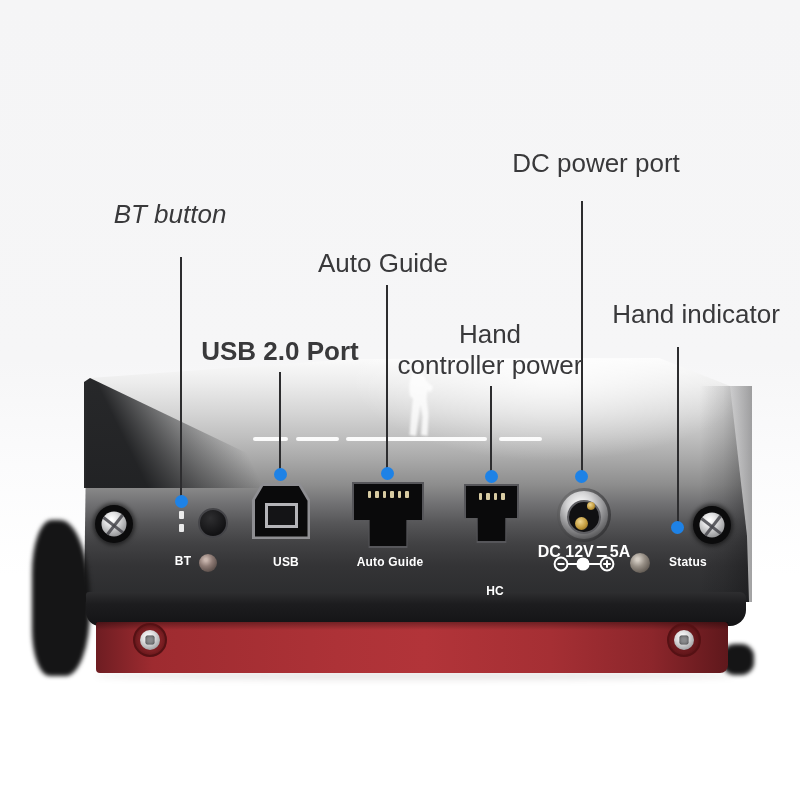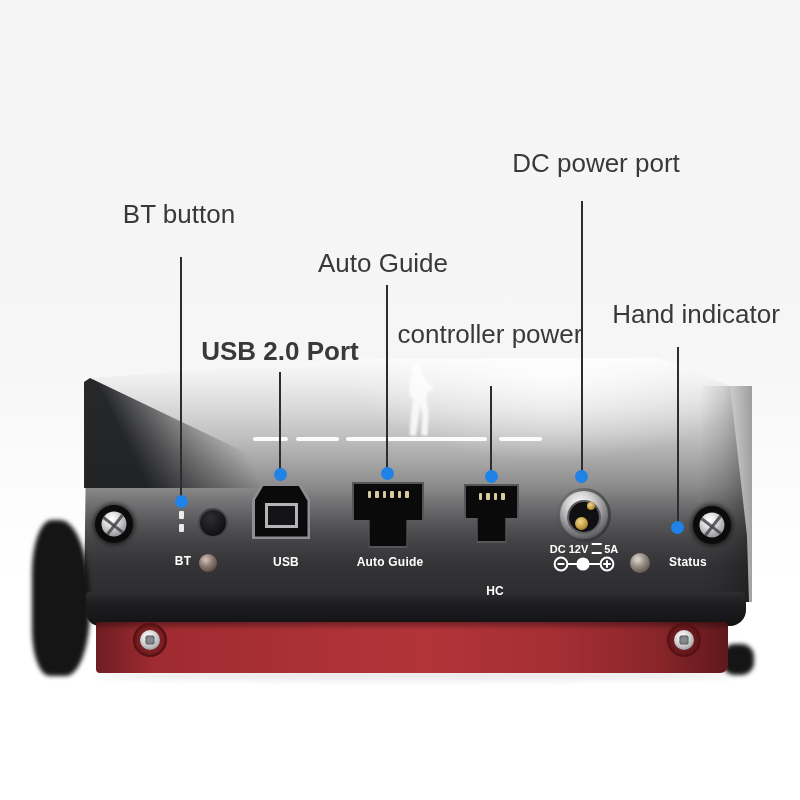--- a/index.html
+++ b/index.html
@@ -36,21 +36,21 @@
   .ground-shadow{left:95px;top:671px;width:640px;height:9px;background:rgba(40,20,20,.10);filter:blur(3px);border-radius:50%;}
   .blob{background:#151516;filter:blur(2px);}
 
   
   .callout-text{font-size:26px;line-height:31px;color:#39393b;text-align:center;transform:translateX(-50%);white-space:nowrap;}
   .callout-line{width:2px;background:#2d2d2f;transform:translateX(-50%);}
   .dot{width:13px;height:13px;border-radius:50%;}
 
   
   .panel-label{color:#fff;font-weight:bold;font-size:12px;transform:translateX(-50%);white-space:nowrap;letter-spacing:.2px;}
-  .dc-spec{color:#fff;font-weight:bold;font-size:11px;transform:translateX(-50%);white-space:nowrap;display:flex;align-items:center;gap:3px;}
+  .dc-spec{color:#fff;font-weight:bold;font-size:16px;transform:translateX(-50%);white-space:nowrap;display:flex;align-items:center;gap:3px;}
   .dc-sym{display:inline-block;width:10px;height:7px;border-top:2px solid #fff;border-bottom:2px dashed #fff;margin-top:-1px;}
 
   .screw-outer{border-radius:50%;background:#0b0b0c;box-shadow:0 0 4px 2px rgba(0,0,0,.55);}
   .screw-head{position:absolute;left:50%;top:50%;transform:translate(-50%,-50%);border-radius:50%;
     background:radial-gradient(circle at 40% 32%,#ffffff 4%,#e2e2e3 30%,#a7a8aa 65%,#6e6f72 100%);overflow:hidden;}
   .screw-head .s1,.screw-head .s2{position:absolute;left:-10%;top:50%;width:120%;height:2.5px;background:rgba(70,71,76,.85);}
   .screw-head .s1{transform:rotate(38deg);} .screw-head .s2{transform:rotate(128deg);}
 
   .red-screw-ring{border-radius:50%;background:radial-gradient(circle,#59121573 55%,#4c0e11 100%);border:2px solid #551114;}
   .red-screw-head{position:absolute;left:50%;top:50%;transform:translate(-50%,-50%);width:20px;height:20px;border-radius:50%;
@@ -200,30 +200,31 @@
   <div class="abs callout-line" style="left:582px;top:201px;height:272px;"></div>
   <div class="abs callout-line" style="left:678px;top:347px;height:176px;"></div>
 
   <div class="abs dot" style="left:175px;top:495px;background:#1e82e6;"></div>
   <div class="abs dot" style="left:274px;top:468px;background:#1e82e6;"></div>
   <div class="abs dot" style="left:381px;top:467px;background:#1e82e6;"></div>
   <div class="abs dot" style="left:485px;top:470px;background:#1e82e6;"></div>
   <div class="abs dot" style="left:575px;top:470px;background:#1e82e6;"></div>
   <div class="abs dot" style="left:671px;top:521px;background:#1e82e6;"></div>
 
-  <div class="abs callout-text" style="left:179px;top:199px;">
+  <div class="abs callout-text" style="left:170px;top:199px;font-style:italic;">
     <div>BT button</div>
   </div>
   <div class="abs callout-text" style="left:280px;top:336px;font-weight:bold;">
     <div>USB 2.0 Port</div>
   </div>
   <div class="abs callout-text" style="left:383px;top:248px;">
     <div>Auto Guide</div>
   </div>
   <div class="abs callout-text" style="left:490px;top:319px;">
+    <div>Hand</div>
     <div>controller power</div>
   </div>
   <div class="abs callout-text" style="left:596px;top:148px;">
     <div>DC power port</div>
   </div>
   <div class="abs callout-text" style="left:696px;top:299px;">
     <div>Hand indicator</div>
   </div>
 
 </div>

